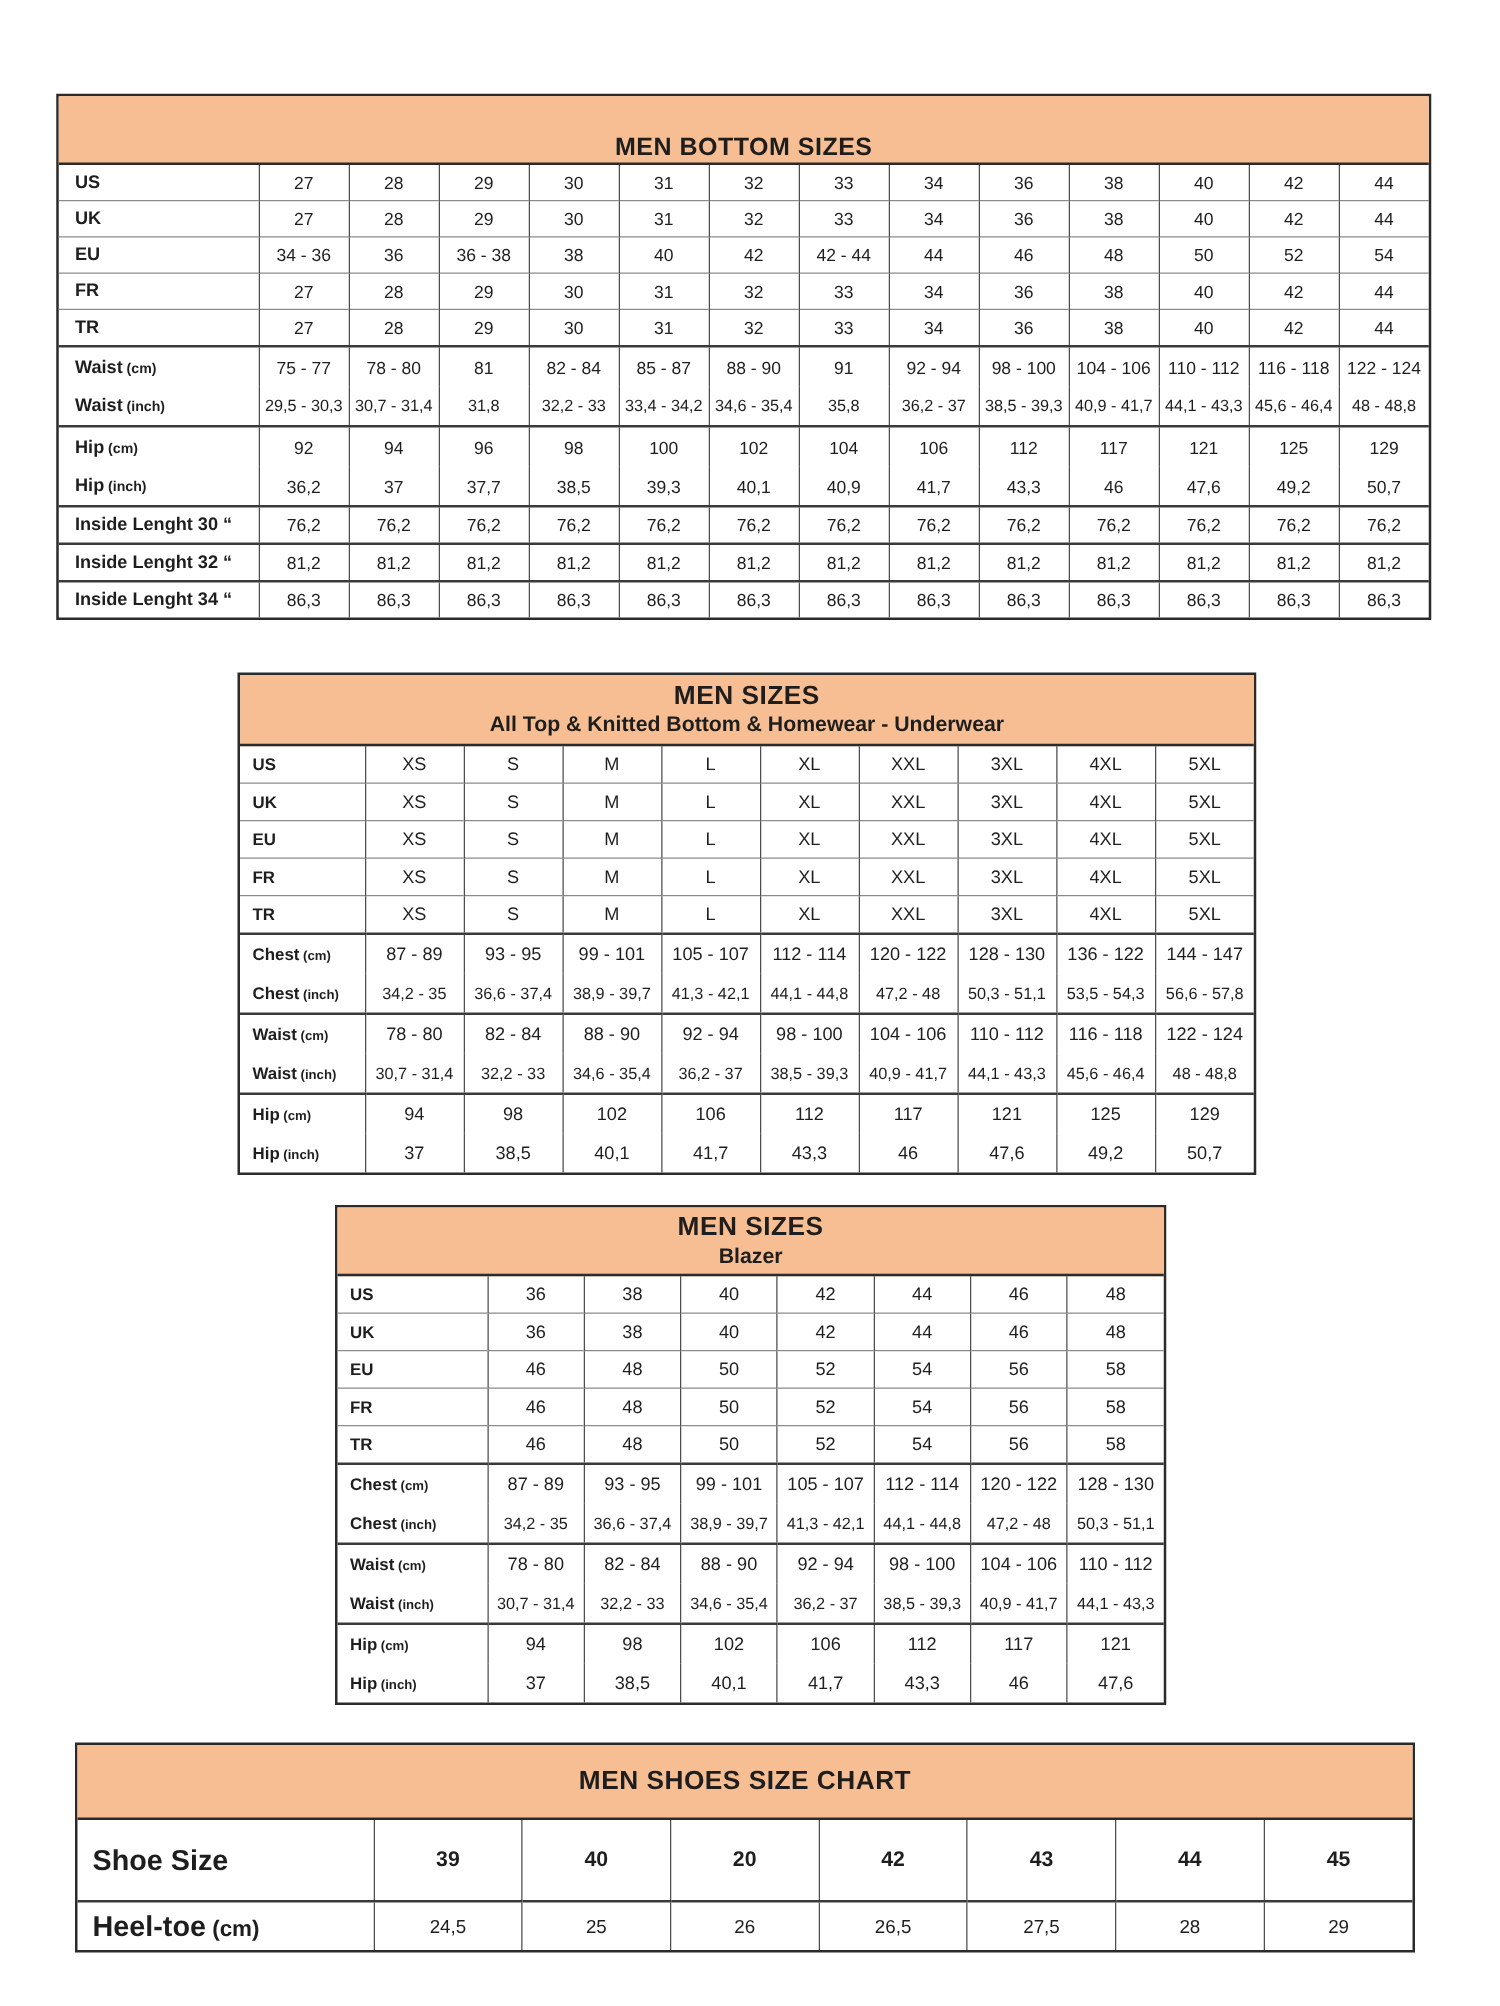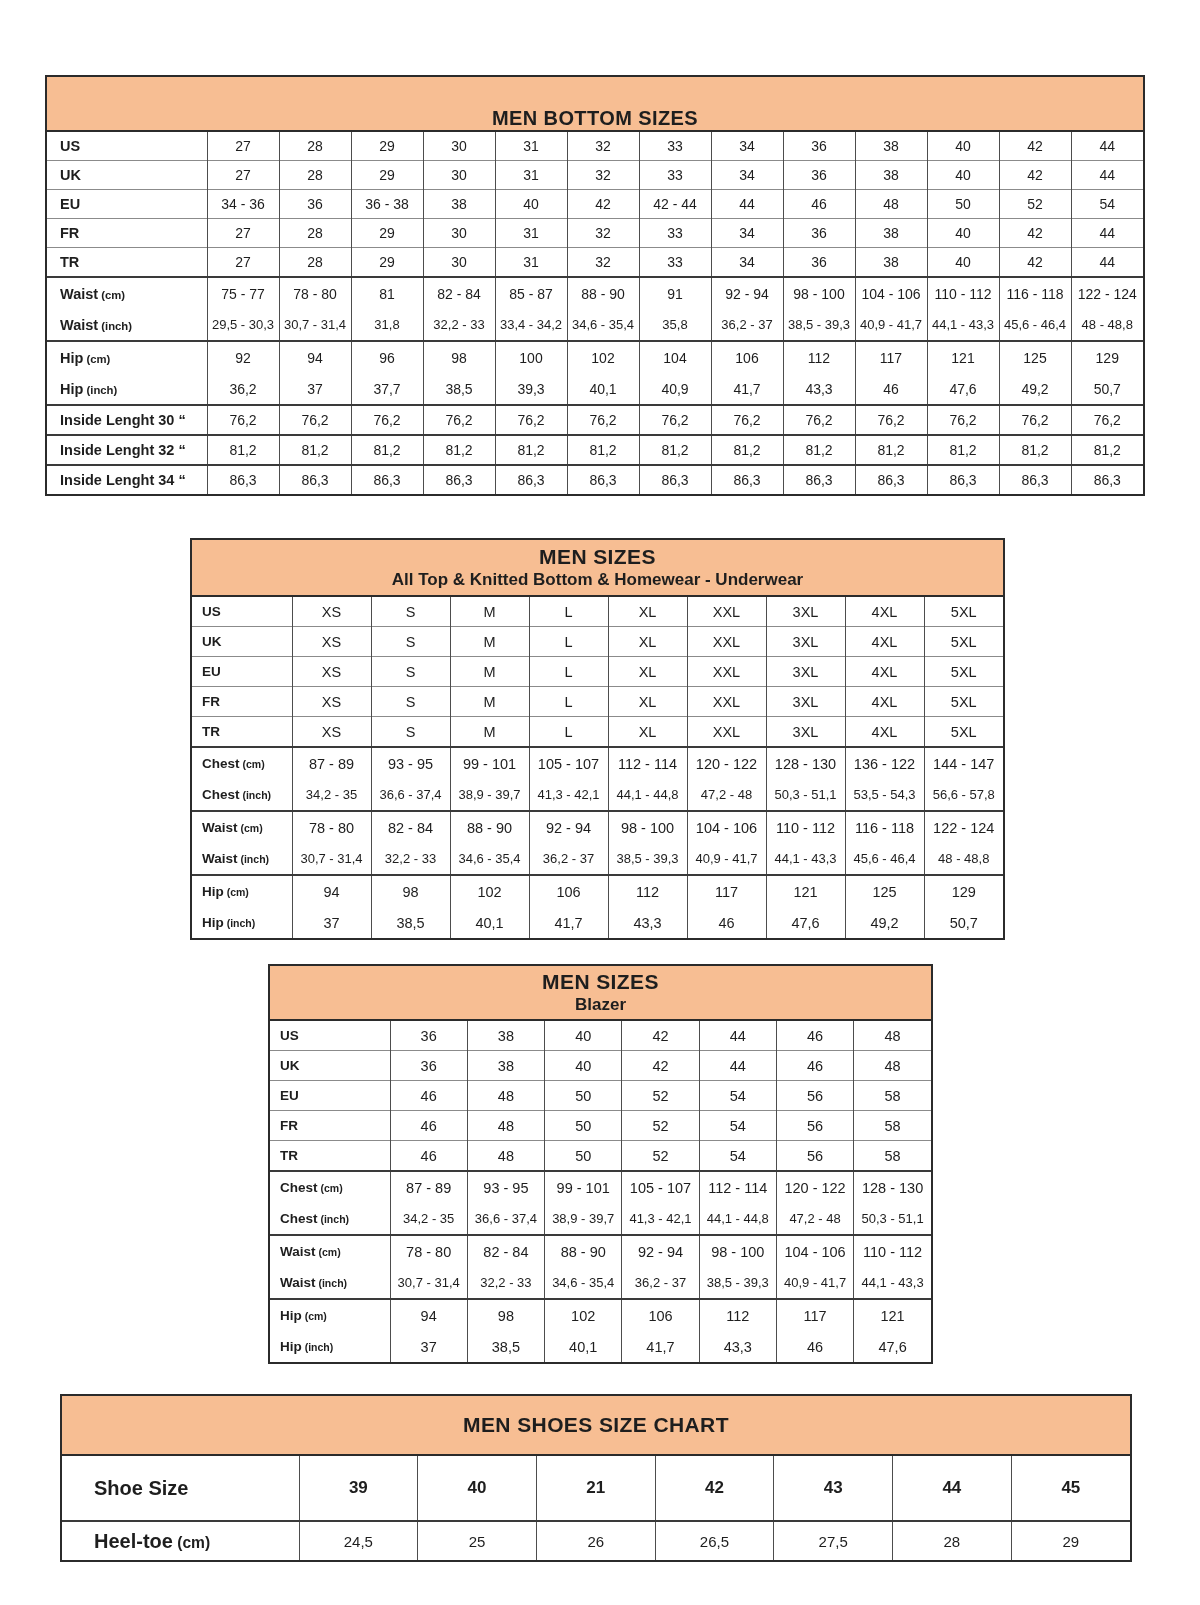--- a/index.html
+++ b/index.html
@@ -59,21 +59,21 @@
   .t1 .grid td { height: 28px; font-size: 14px; }
   .t1 .grid tr.pair td { height: 31px; }
   .t1 td.label { font-size: 14.5px; }
 
   .t2 .grid td, .t3 .grid td { height: 29px; font-size: 14.5px; }
   .t2 .grid tr.pair td, .t3 .grid tr.pair td { height: 31px; }
   .t2 td.label, .t3 td.label { font-size: 13.5px; padding-left: 10px; }
 
   .t4 .grid td { height: 38px; font-size: 15px; }
   .t4 .grid tr.tall td { height: 64px; }
-  .t4 td.label { font-size: 20px; padding-left: 32px; }
+  .t4 td.label { font-size: 23px; padding-left: 12px; }
   .grid tr.boldvals td.val { font-weight: bold; font-size: 17px; border-radius: 13px; }
 
   .grid tr.small td.val { font-size: 13px; }
 </style>
 </head>
 <body>
 
 <div class="page">
 
   <section class="size-table t1">
@@ -593,21 +593,21 @@
           <col>
           <col>
           <col>
           <col>
         </colgroup>
         <tbody>
           <tr class=" tall boldvals">
             <td class="label"><span>Shoe Size</span></td>
             <td class="val">39</td>
             <td class="val">40</td>
-            <td class="val">21</td>
+            <td class="val">20</td>
             <td class="val">42</td>
             <td class="val">43</td>
             <td class="val">44</td>
             <td class="val">45</td>
           </tr>
           <tr class="g-start">
             <td class="label"><span>Heel-toe</span><span class="unit"> (cm)</span></td>
             <td class="val">24,5</td>
             <td class="val">25</td>
             <td class="val">26</td>

